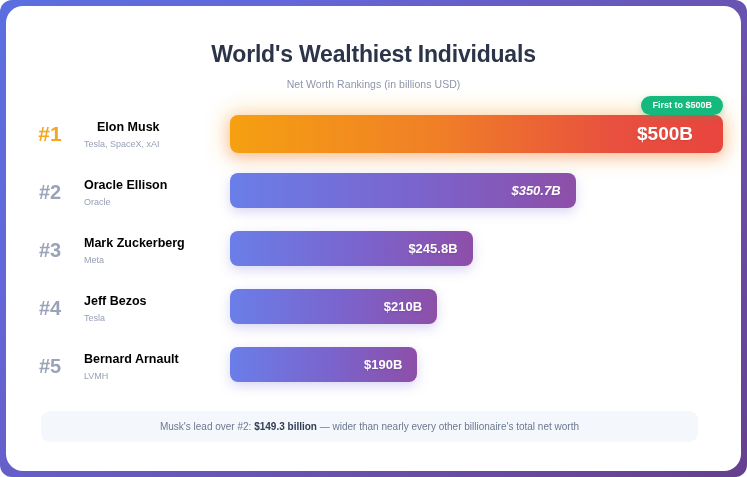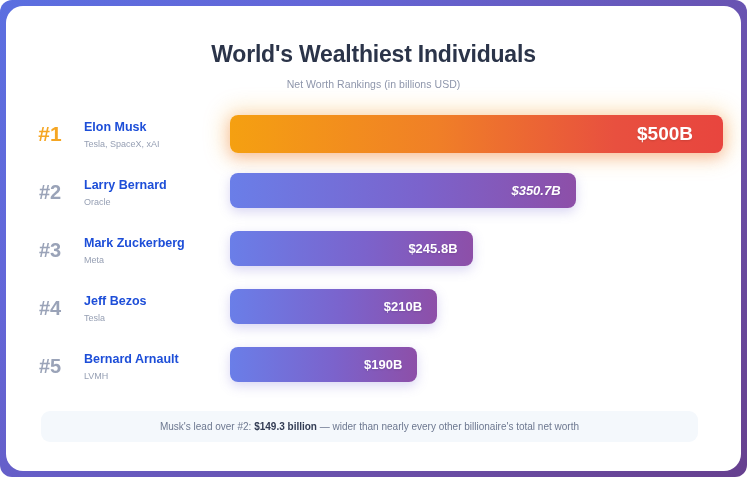--- a/index.html
+++ b/index.html
@@ -79,23 +79,24 @@
   }
   .person {
     position: absolute;
     left: 78px;
     top: 50%;
     transform: translateY(-50%);
   }
   .person-name {
     font-size: 12.5px;
     font-weight: bold;
-    color: #1d4ed8;
+    color: #000000;
     line-height: 1.15;
     white-space: nowrap;
+    text-align: right;
   }
   .person-company {
     font-size: 9px;
     color: #97a0b4;
     margin-top: 4px;
     white-space: nowrap;
   }
 
   
   .bar-track {
@@ -188,27 +189,28 @@
     <div id="rows">
         <div class="row is-top">
           <div class="rank">#1</div>
           <div class="person">
             <div class="person-name">Elon Musk</div>
             <div class="person-company">Tesla, SpaceX, xAI</div>
           </div>
           <div class="bar-track">
             <div class="bar" style="width: 100%;">
               <div class="bar-value">$500B</div>
+              <div class="badge" style="right: 0px; transform: none;">First to $500B</div>
             </div>
           </div>
         </div>
         <div class="row">
           <div class="rank">#2</div>
           <div class="person">
-            <div class="person-name">Larry Bernard</div>
+            <div class="person-name">Oracle Ellison</div>
             <div class="person-company">Oracle</div>
           </div>
           <div class="bar-track">
             <div class="bar" style="width: 70.1%; font-style: italic;">
               <div class="bar-value">$350.7B</div>
             </div>
           </div>
         </div>
         <div class="row">
           <div class="rank">#3</div>

